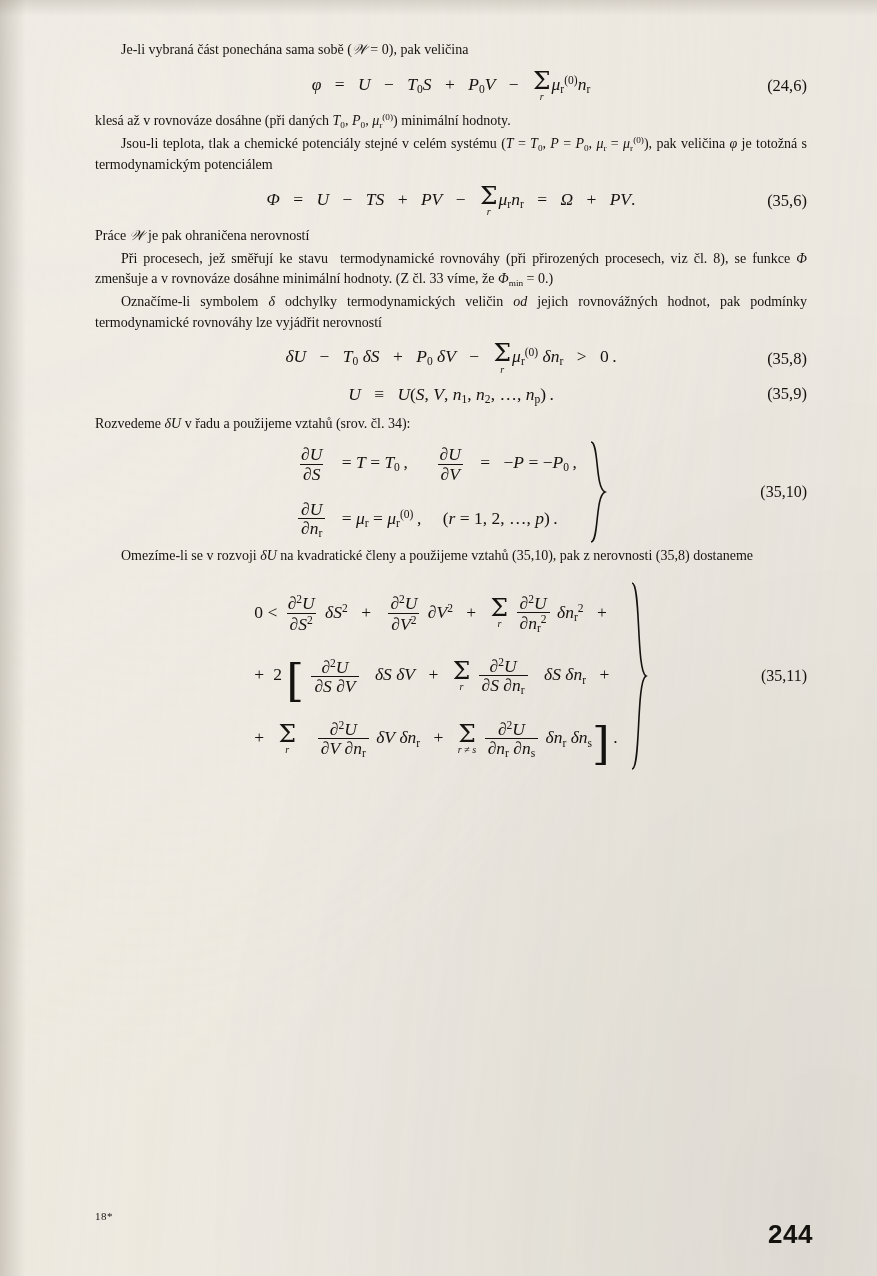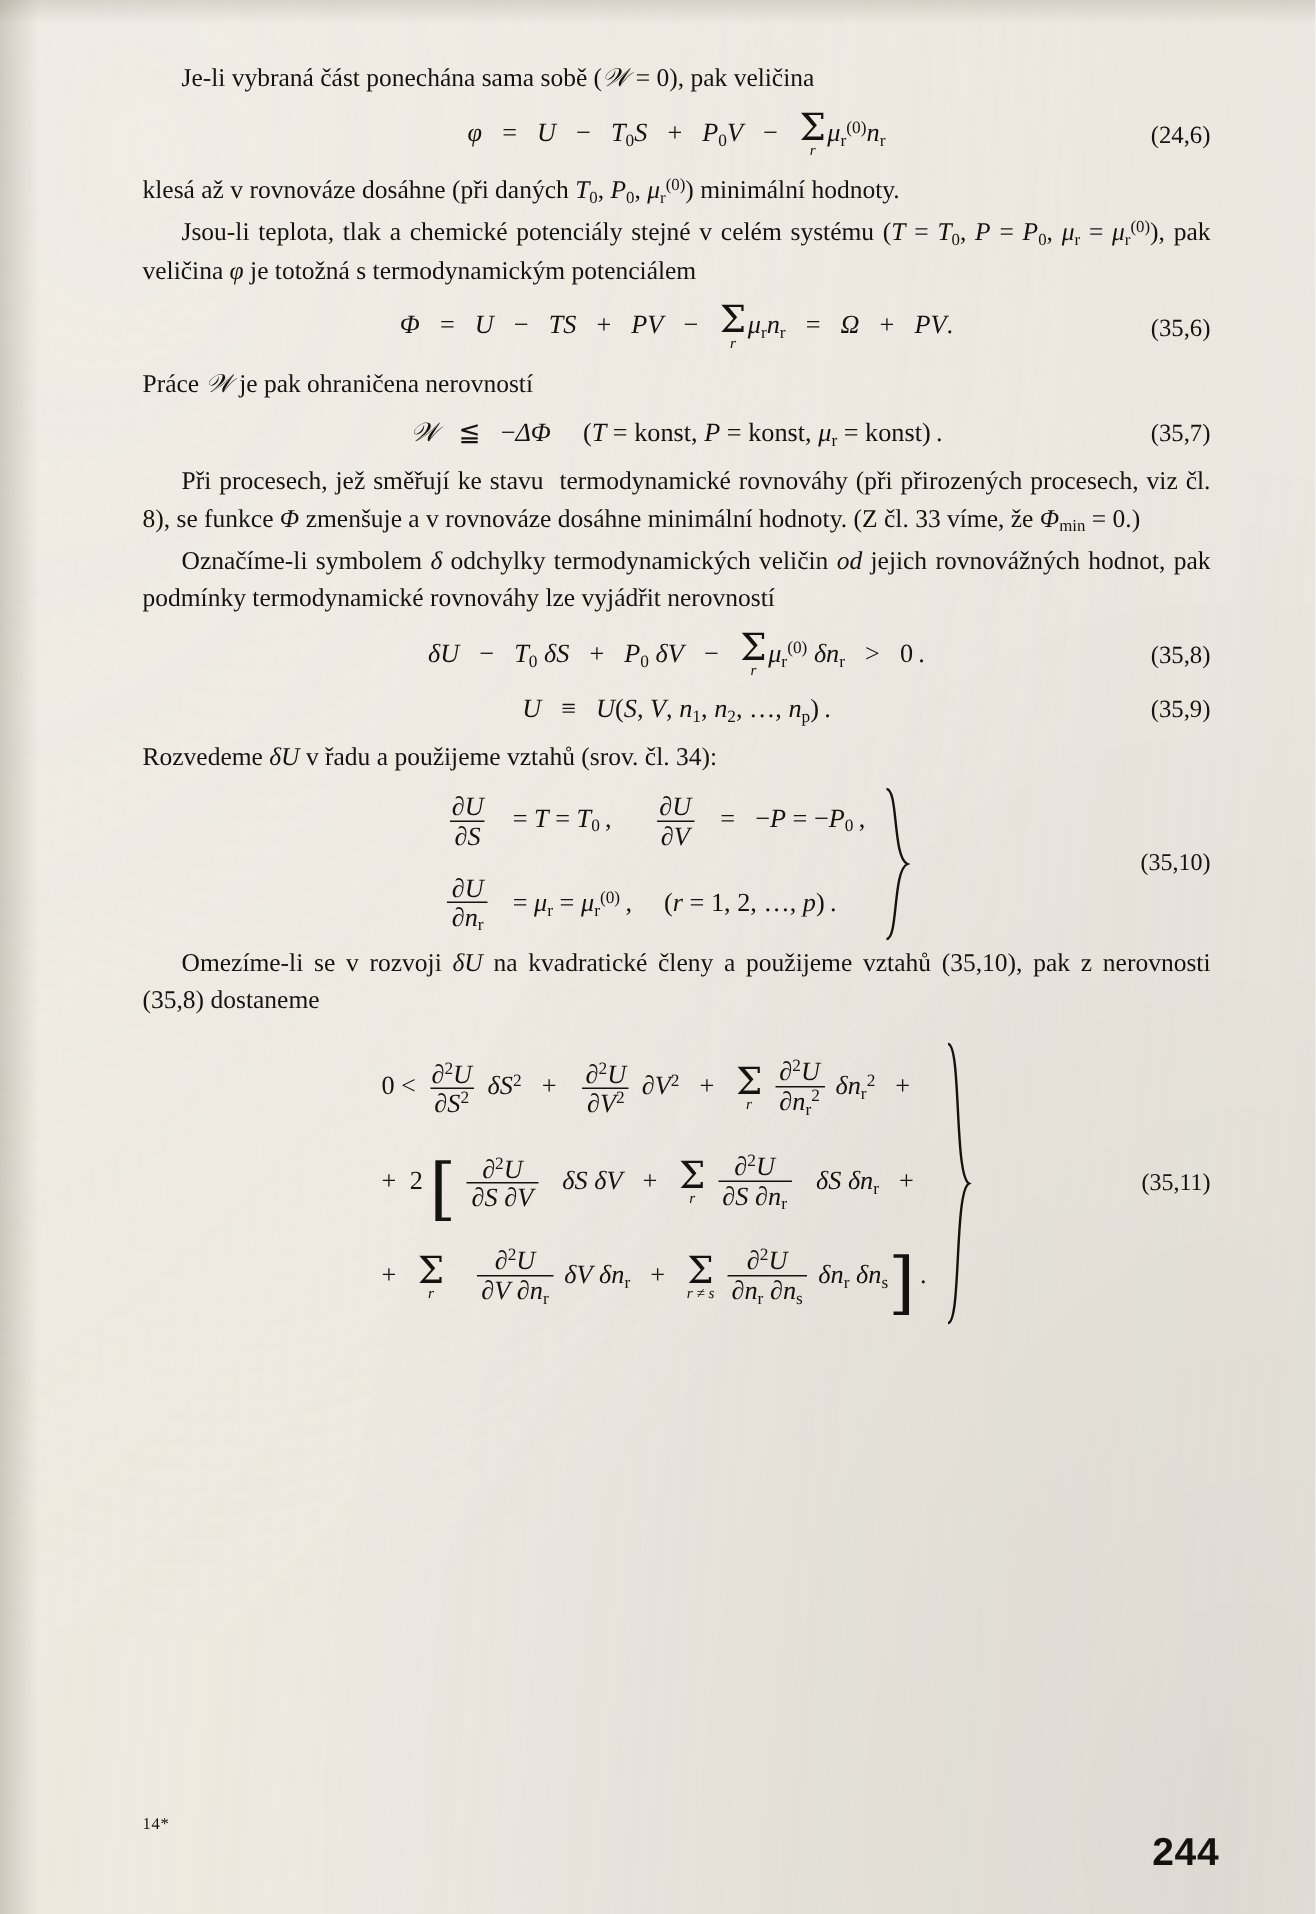--- a/index.html
+++ b/index.html
@@ -34,21 +34,21 @@
     background: linear-gradient(to right, rgba(120,112,100,0.28), rgba(0,0,0,0));
     pointer-events:none;
   }
   .edge-top {
     position: absolute; left:0; right:0; top:0; height:16px;
     background: linear-gradient(to bottom, rgba(120,112,100,0.20), rgba(0,0,0,0));
     pointer-events:none;
   }
 
   p.para {
-    font-size: 17px;
+    font-size: 14px;
     line-height: 1.47;
     margin: 0 0 2px 0;
     text-align: justify;
     text-indent: 26px;
   }
   p.para.noind { text-indent: 0; }
 
   .eq {
     display: flex;
     align-items: center;
@@ -150,27 +150,20 @@
         </span><i>μ</i><sub>r</sub><i>n</i><sub>r</sub>
       <span class="sp"></span>=<span class="sp"></span> <i>Ω</i> <span class="sp"></span>+<span class="sp"></span> <i>PV</i>.
     </span>
     <span class="tag">(35,6)</span>
   </div>
 
   <p class="para noind">
     Práce <span class="scr">𝒲</span> je pak ohraničena nerovností
   </p>
 
-  <div class="eq">
-    <span class="body eqline">
-      <span class="scr">𝒲</span> <span class="sp"></span>≦<span class="sp"></span> −<i>ΔΦ</i>
-      <span class="sp-l"></span>(<i>T</i> = konst, <i>P</i> = konst, <i>μ</i><sub>r</sub> = konst) .
-    </span>
-    <span class="tag">(35,7)</span>
-  </div>
 
   <p class="para">
     Při procesech, jež směřují ke stavu&nbsp; termodynamické rovnováhy (při přirozených procesech, viz čl. 8), se funkce <i>Φ</i> zmenšuje a v rovnováze dosáhne minimální hodnoty. (Z čl. 33 víme, že <i>Φ</i><sub>min</sub> = 0.)
   </p>
 
   <p class="para">
     Označíme-li symbolem <i>δ</i> odchylky termodynamických veličin <i>od</i> jejich rovnovážných hodnot, pak podmínky termodynamické rovnováhy lze vyjádřit nerovností
   </p>
 
   <div class="eq">
@@ -299,19 +292,19 @@
       </div>
     </div>
     <div class="rbrace">
       <svg width="18" height="190" viewBox="0 0 18 190" aria-hidden="true">
         <path d="M2 2 C11 2 6 90 16 95 C6 100 11 188 2 188" fill="none" stroke="#15130f" stroke-width="1.6"></path>
       </svg>
     </div>
     <span class="tag-abs">(35,11)</span>
   </div>
 
-  <div class="footer-left">14*</div>
+  <div class="footer-left">18*</div>
   <div class="folio">244</div>
 </div>
 
 <div class="grain"></div>
 <div class="edge-left"></div>
 <div class="edge-top"></div>
 
 </body></html>

